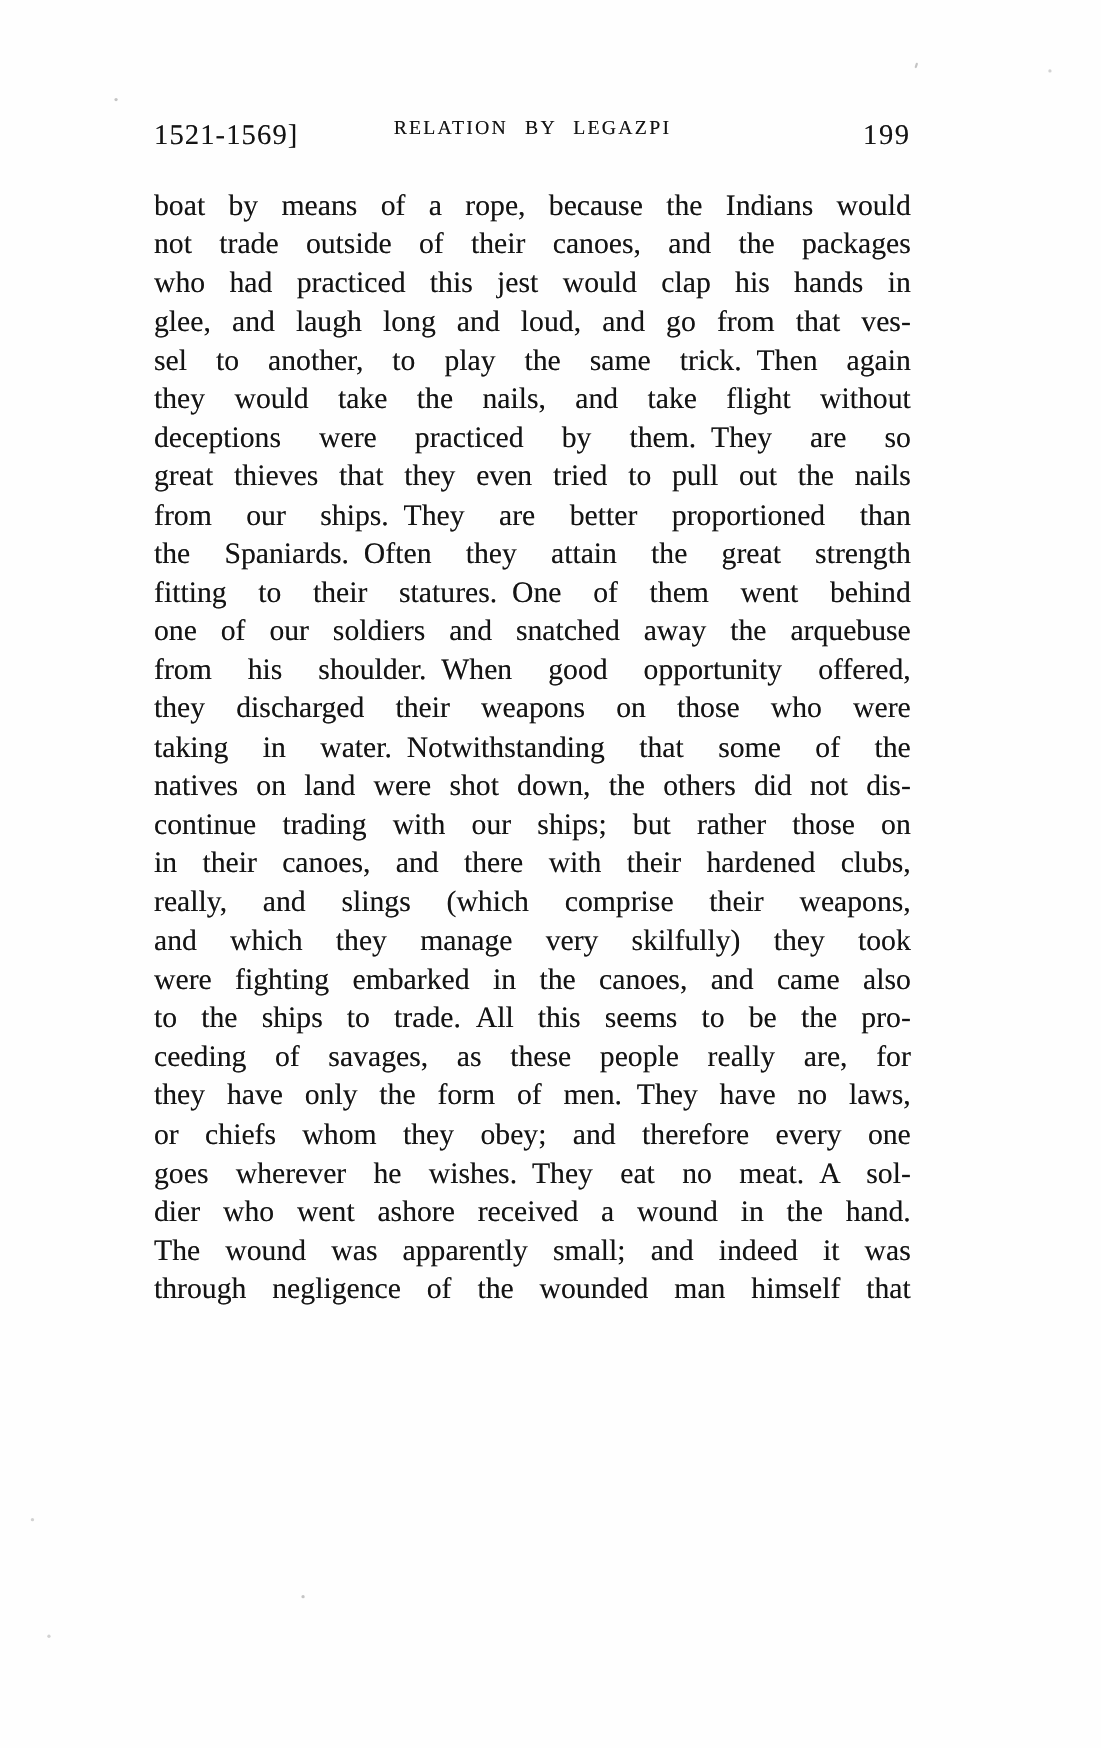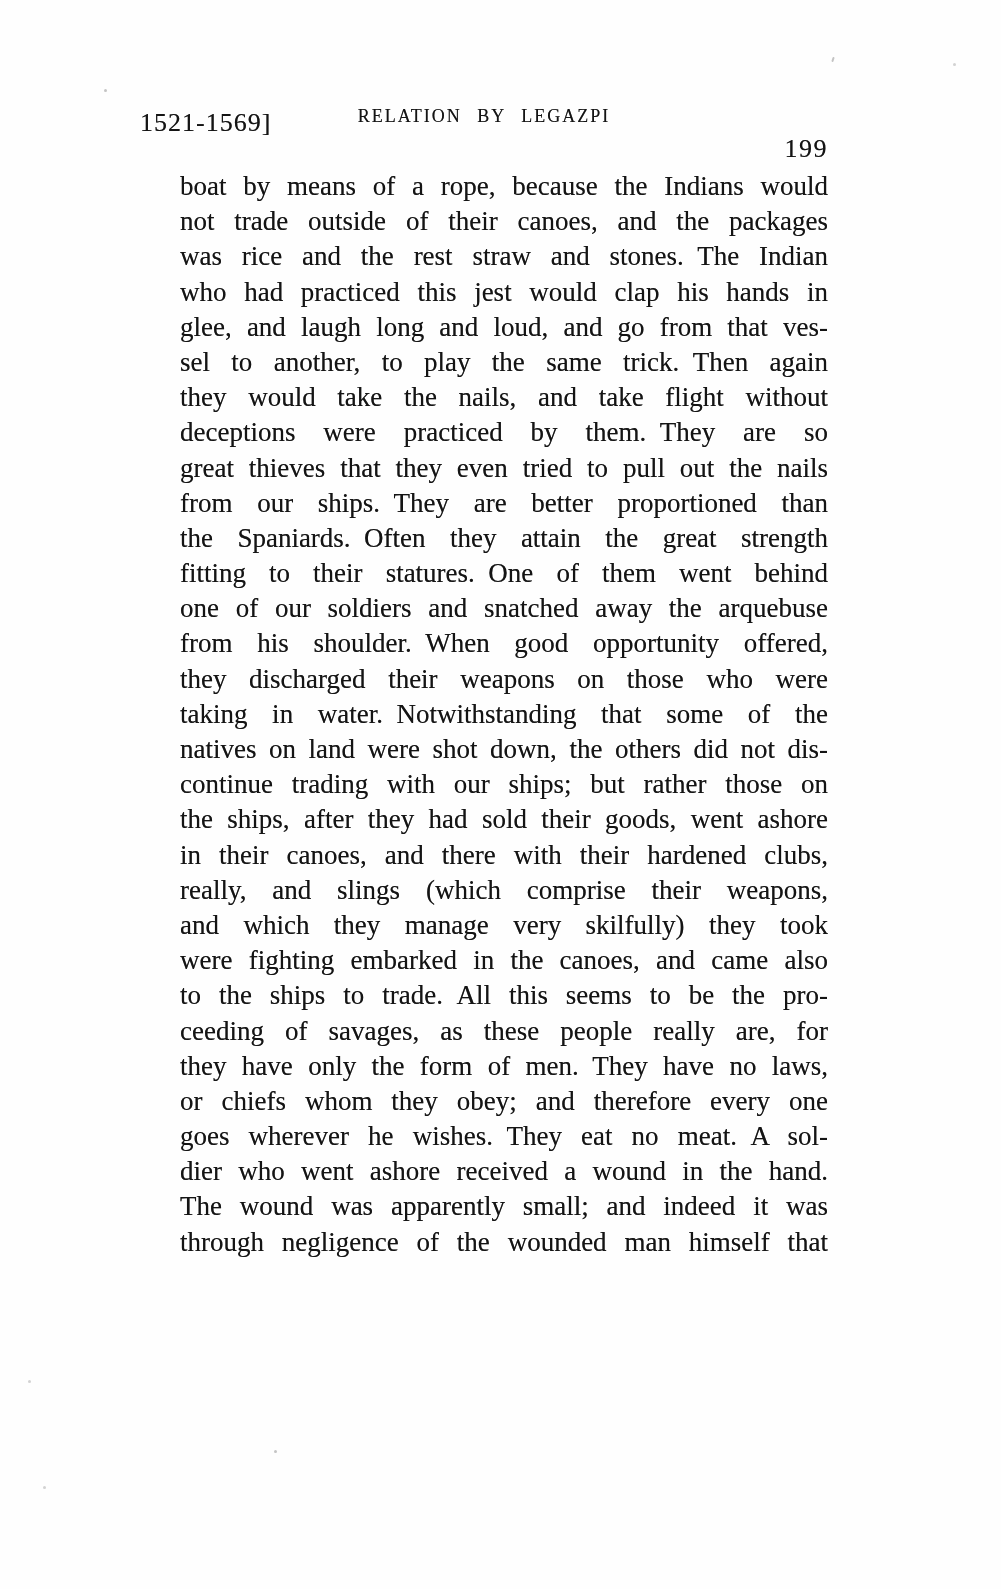--- a/index.html
+++ b/index.html
@@ -40,37 +40,35 @@
     font-size: 18px;
     letter-spacing: 2px;
     word-spacing: 9px;
   }
   .running-head .page-number {
     position: absolute;
     right: 0;
     top: 2px;
     font-size: 26px;
     letter-spacing: 1.5px;
-    margin-top: 26px;
   }
   .body-text {
     position: absolute;
     left: 140px;
     top: 169px;
     width: 688px;
     font-size: 27px;
   }
   .body-text .line {
     height: 35.2px;
     line-height: 35.2px;
     text-align: justify;
     text-align-last: justify;
     white-space: normal;
     overflow: visible;
-    margin-left: 40px;
   }
   
   .speck {
     position: absolute;
     width: 3px;
     height: 3px;
     border-radius: 50%;
     background: #6d6d6d;
     opacity: 0.4;
   }
@@ -88,37 +86,35 @@
 
   <div class="running-head">
     <span class="date-range">1521-1569]</span>
     <span class="head-title">RELATION BY LEGAZPI</span>
     <span class="page-number">199</span>
   </div>
 
   <div class="body-text">
       <div class="line">boat by means of a rope, because the Indians would</div>
       <div class="line">not trade outside of their canoes, and the packages</div>
-      <div class="line">was rice and the rest straw and stones. The Indian</div>
       <div class="line">who had practiced this jest would clap his hands in</div>
       <div class="line">glee, and laugh long and loud, and go from that ves-</div>
       <div class="line">sel to another, to play the same trick. Then again</div>
       <div class="line">they would take the nails, and take flight without</div>
       <div class="line">deceptions were practiced by them. They are so</div>
       <div class="line">great thieves that they even tried to pull out the nails</div>
       <div class="line">from our ships. They are better proportioned than</div>
       <div class="line">the Spaniards. Often they attain the great strength</div>
       <div class="line">fitting to their statures. One of them went behind</div>
       <div class="line">one of our soldiers and snatched away the arquebuse</div>
       <div class="line">from his shoulder. When good opportunity offered,</div>
       <div class="line">they discharged their weapons on those who were</div>
       <div class="line">taking in water. Notwithstanding that some of the</div>
       <div class="line">natives on land were shot down, the others did not dis-</div>
       <div class="line">continue trading with our ships; but rather those on</div>
-      <div class="line">the ships, after they had sold their goods, went ashore</div>
       <div class="line">in their canoes, and there with their hardened clubs,</div>
       <div class="line">really, and slings (which comprise their weapons,</div>
       <div class="line">and which they manage very skilfully) they took</div>
       <div class="line">were fighting embarked in the canoes, and came also</div>
       <div class="line">to the ships to trade. All this seems to be the pro-</div>
       <div class="line">ceeding of savages, as these people really are, for</div>
       <div class="line">they have only the form of men. They have no laws,</div>
       <div class="line">or chiefs whom they obey; and therefore every one</div>
       <div class="line">goes wherever he wishes. They eat no meat. A sol-</div>
       <div class="line">dier who went ashore received a wound in the hand.</div>

